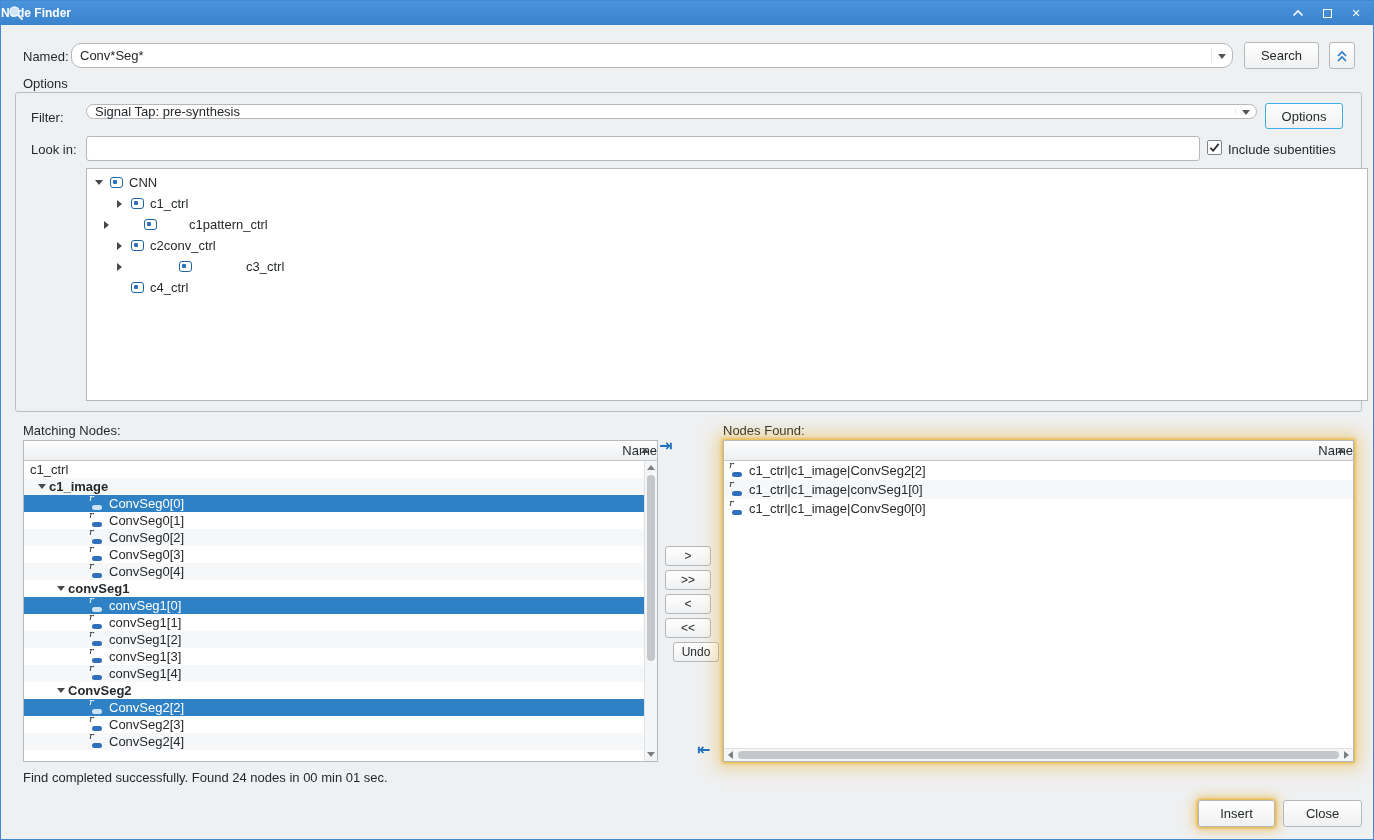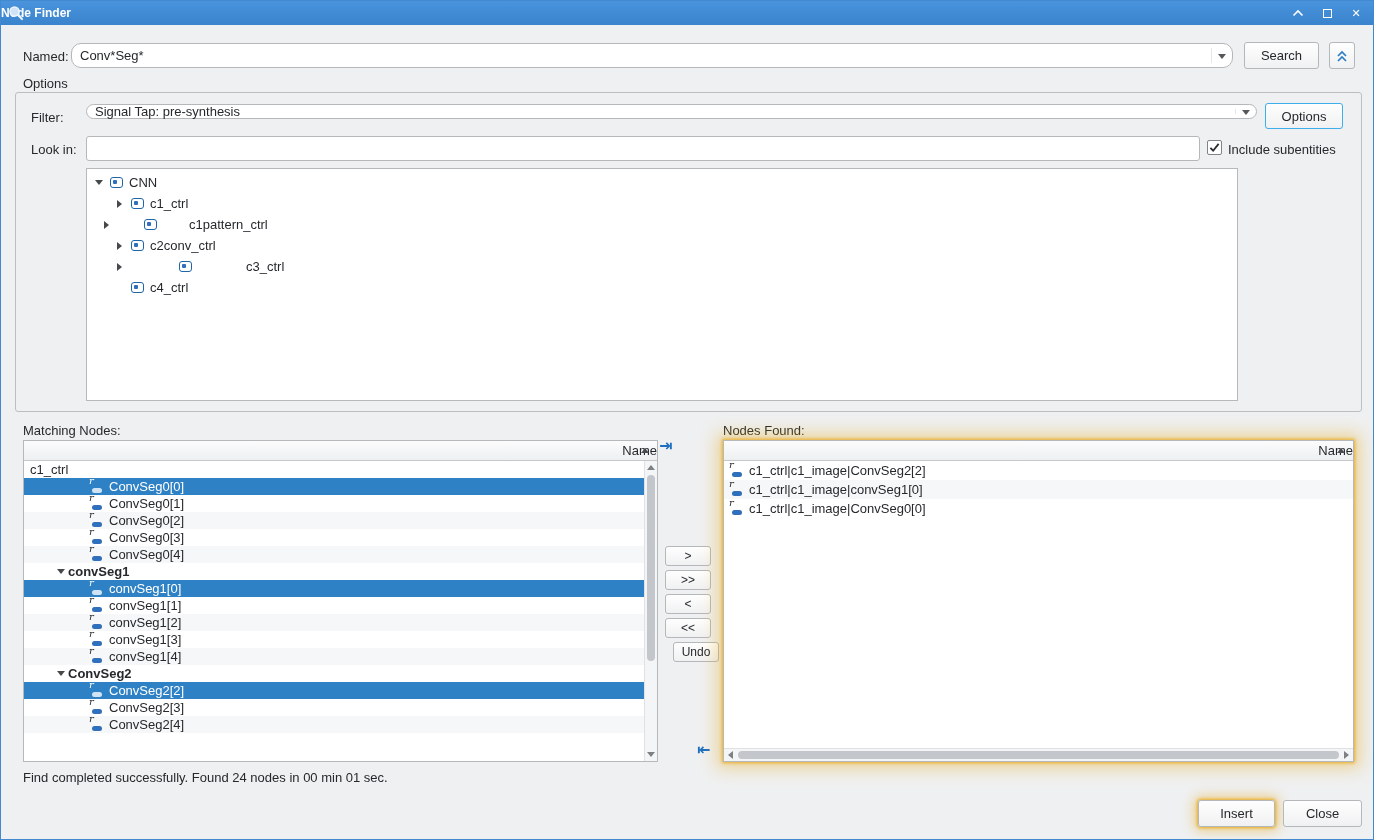--- a/index.html
+++ b/index.html
@@ -42,21 +42,21 @@
   #options-box{left:14px;top:91px;width:1347px;height:320px;border:1px solid #bcbfc2;border-radius:3px}
   #filter-label{left:30px;top:109px}
   #filter-combo{left:85px;top:103px;width:1171px;height:15px}
   #filter-options-btn{left:1264px;top:102px;width:78px;height:26px;border-color:#3daee9}
   #lookin-label{left:30px;top:141px}
   #lookin-input{left:85px;top:135px;width:1114px;height:25px}
   #sub-checkbox{left:1206px;top:139px;width:15px;height:15px;background:#fff;border:1px solid #7f8488;border-radius:2px;display:flex;align-items:center;justify-content:center}
   #sub-label{left:1227px;top:141px}
 
   
-  #hier-tree{left:85px;top:167px;width:1152px;height:233px;background:#fff;border:1px solid #b6b9bc;padding-top:3px;overflow:hidden}
+  #hier-tree{left:85px;top:167px;width:1282px;height:233px;background:#fff;border:1px solid #b6b9bc;padding-top:3px;overflow:hidden}
   .tree-row{height:21px;display:flex;align-items:center}
   .tw{width:15px;height:15px;flex:none;display:flex;align-items:center;justify-content:center}
   .arr-down::before{content:'';width:0;height:0;border-left:4px solid transparent;border-right:4px solid transparent;border-top:5px solid #46494c}
   .arr-right::before{content:'';width:0;height:0;border-top:4px solid transparent;border-bottom:4px solid transparent;border-left:5px solid #46494c}
   .entity-icon{position:relative;width:13px;height:11px;border:1px solid #1f66a8;border-radius:3px;background:#fff;margin:0 6px 0 4px;flex:none}
   .entity-icon::after{content:'';position:absolute;left:2px;top:2px;width:4px;height:4px;background:#2f6fbb;border-radius:1px}
   .tree-label{white-space:nowrap}
 
   
   .ntable{position:absolute;background:#fff;border:1px solid #b6b9bc}
@@ -201,20 +201,24 @@
 <span class="lbl" id="matching-label">Matching Nodes:</span>
 <div class="ntable" id="matching-table">
   <div class="thead">
     <span>Name</span>
     <span class="sort-up"></span>
   </div>
   <div id="matching-rows">
       <div class="m-row" style="padding-left: 6px;">
         <span class="m-label">c1_ctrl</span>
       </div>
+      <div class="m-row alt" style="padding-left: 10px;">
+        <span class="tw arr-down"></span>
+        <span class="m-label bold">c1_image</span>
+      </div>
       <div class="m-row alt sel" style="padding-left: 64px;">
         <span class="reg-icon">
           <span class="r">r</span>
           <span class="pill"></span>
         </span>
         <span class="m-label">ConvSeg0[0]</span>
       </div>
       <div class="m-row" style="padding-left: 64px;">
         <span class="reg-icon">
           <span class="r">r</span>

